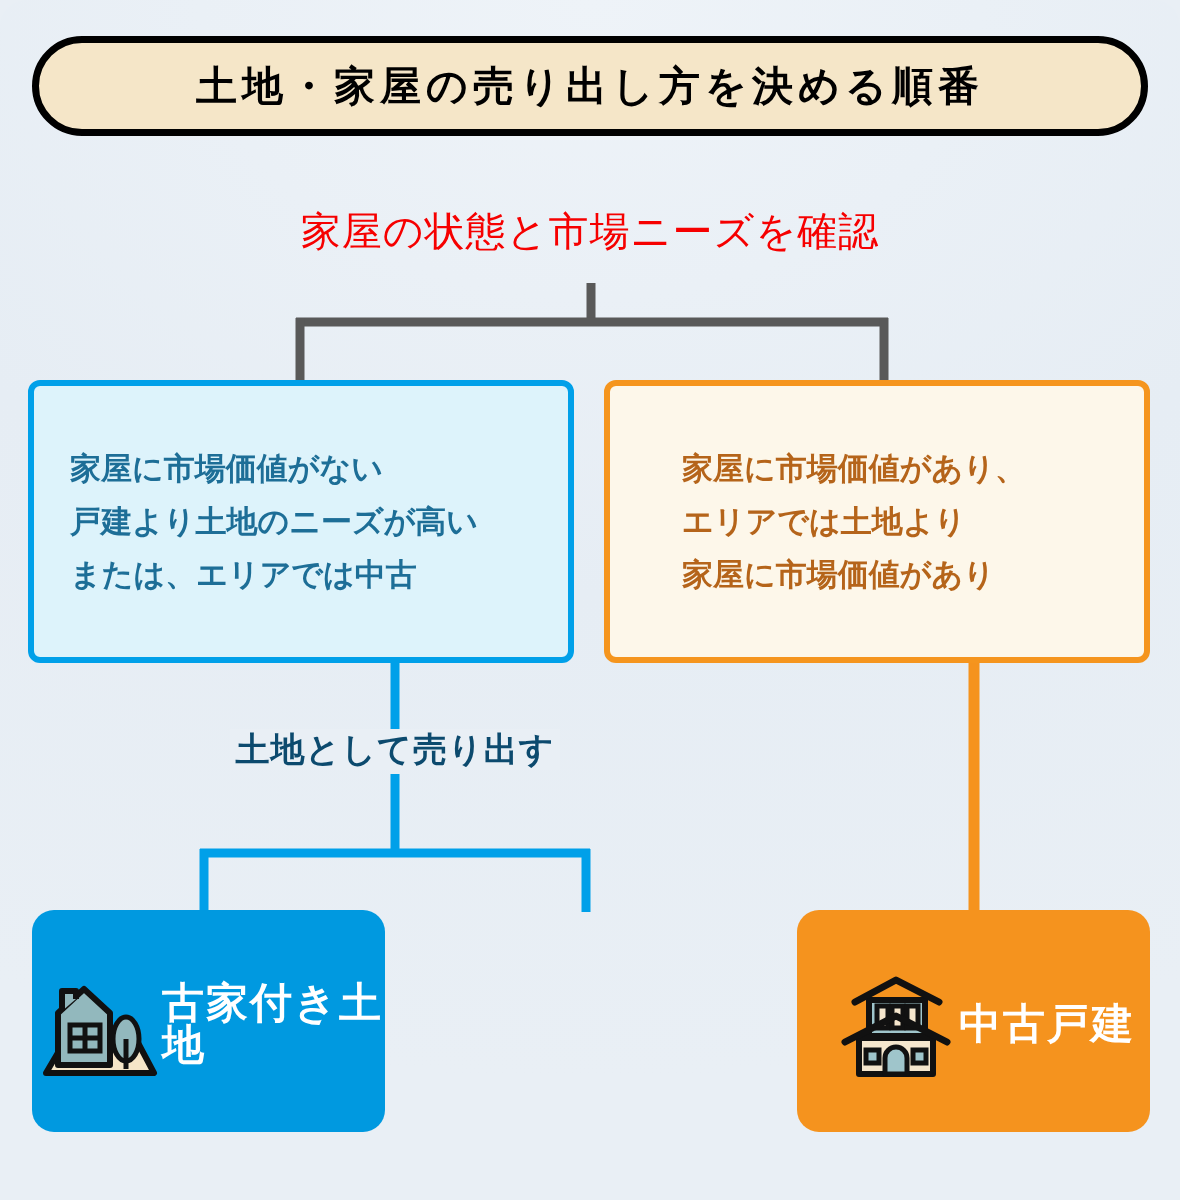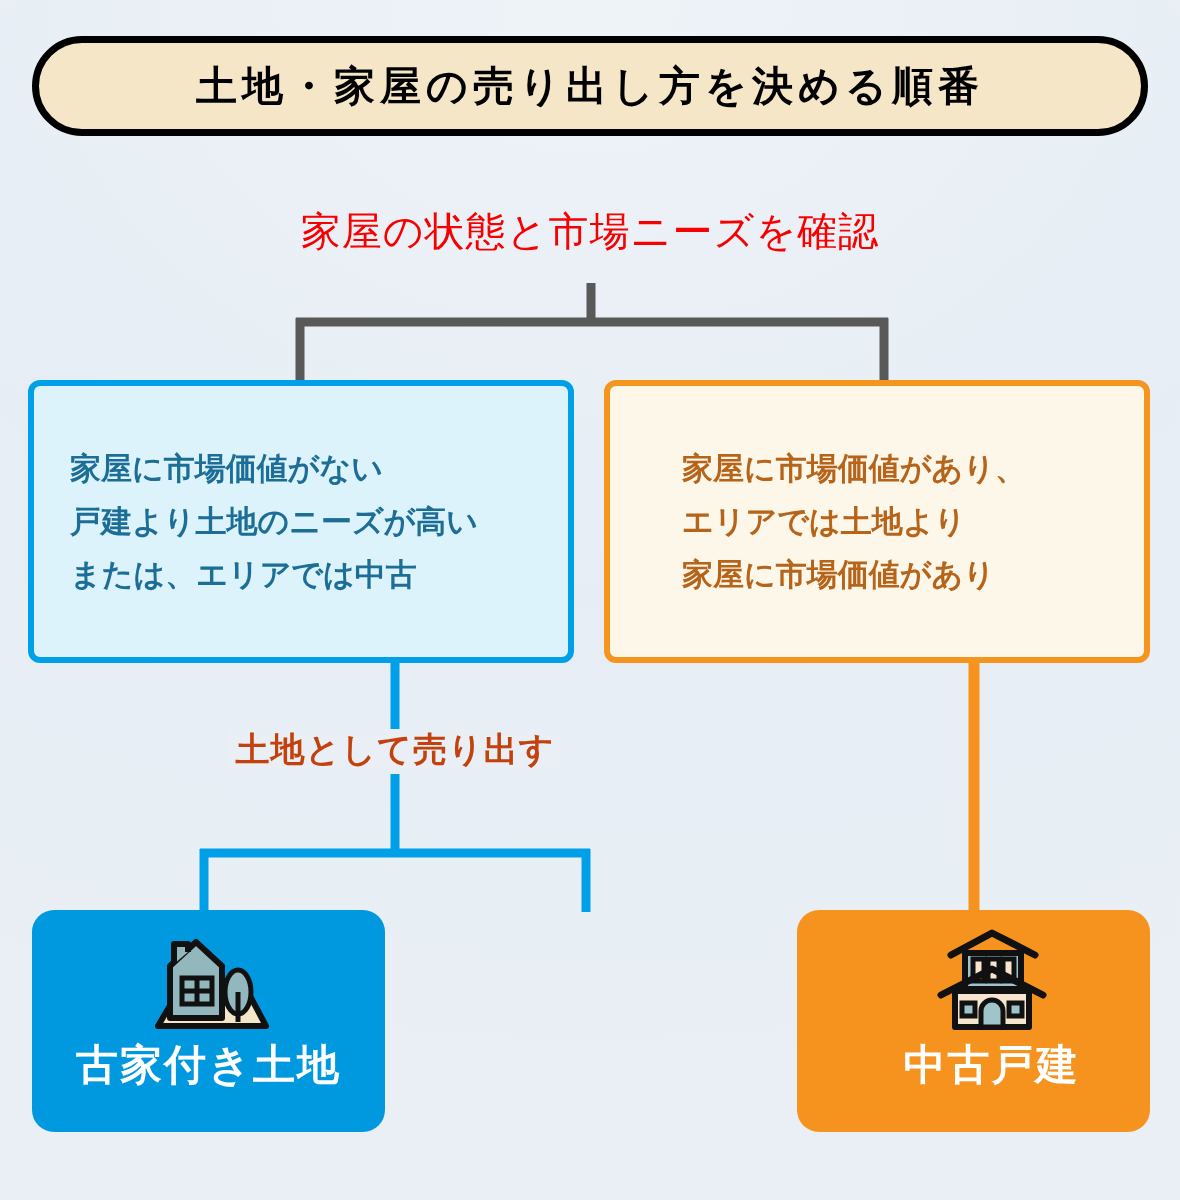--- a/index.html
+++ b/index.html
@@ -111,40 +111,40 @@
 
   
   .branch-label {
     position: absolute;
     left: 200px;
     top: 729px;
     width: 390px;
     text-align: center;
     font-size: 34px;
     font-weight: bold;
-    color: #c2410c;
+    color: #0c4a6e;
     letter-spacing: 1px;
     line-height: 1.2;
     background: transparent;
   }
   .branch-label span {
     display: inline-block;
     background: #e9eff5;
     padding: 0 6px;
   }
 
   
   .result-card {
     position: absolute;
     top: 910px;
     width: 353px;
     height: 222px;
     border-radius: 22px;
     display: flex;
-    flex-direction: column;
+    flex-direction: row;
     align-items: center;
     justify-content: flex-start;
   }
   .result-card.blue  { background: #0099e0; }
   .result-card.orange{ background: #f5931e; padding-left: 36px; }
 
   #card-furuya  { left: 32px; }
   #card-sarachi { left: 413px; }
   #card-chuko   { left: 797px; }
 

